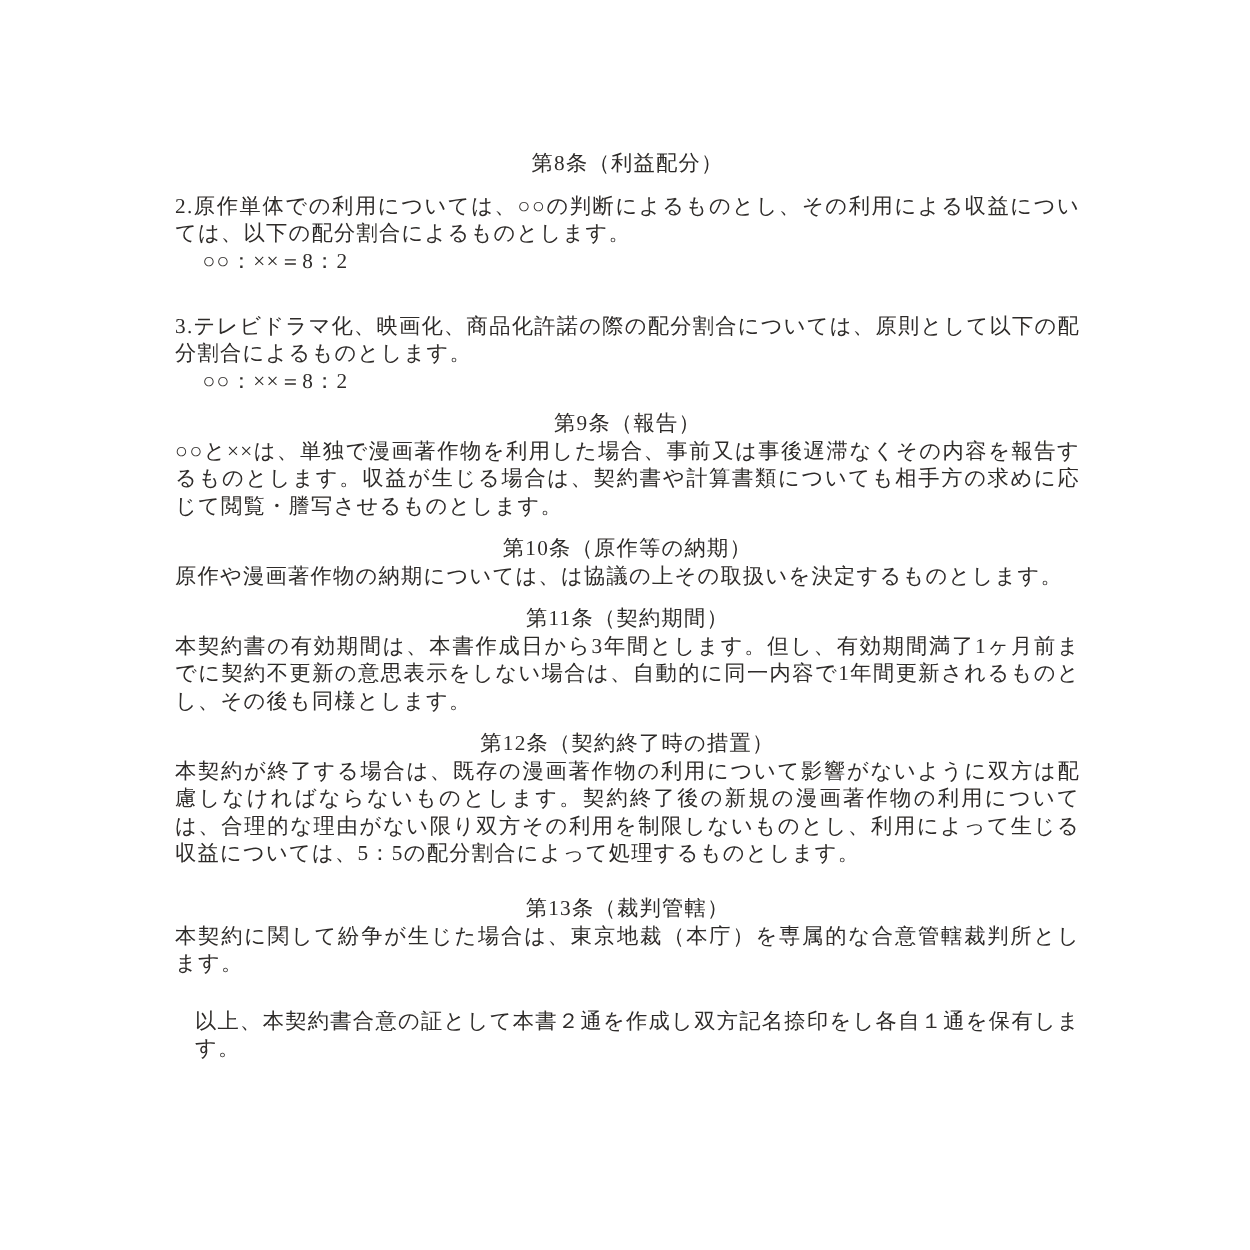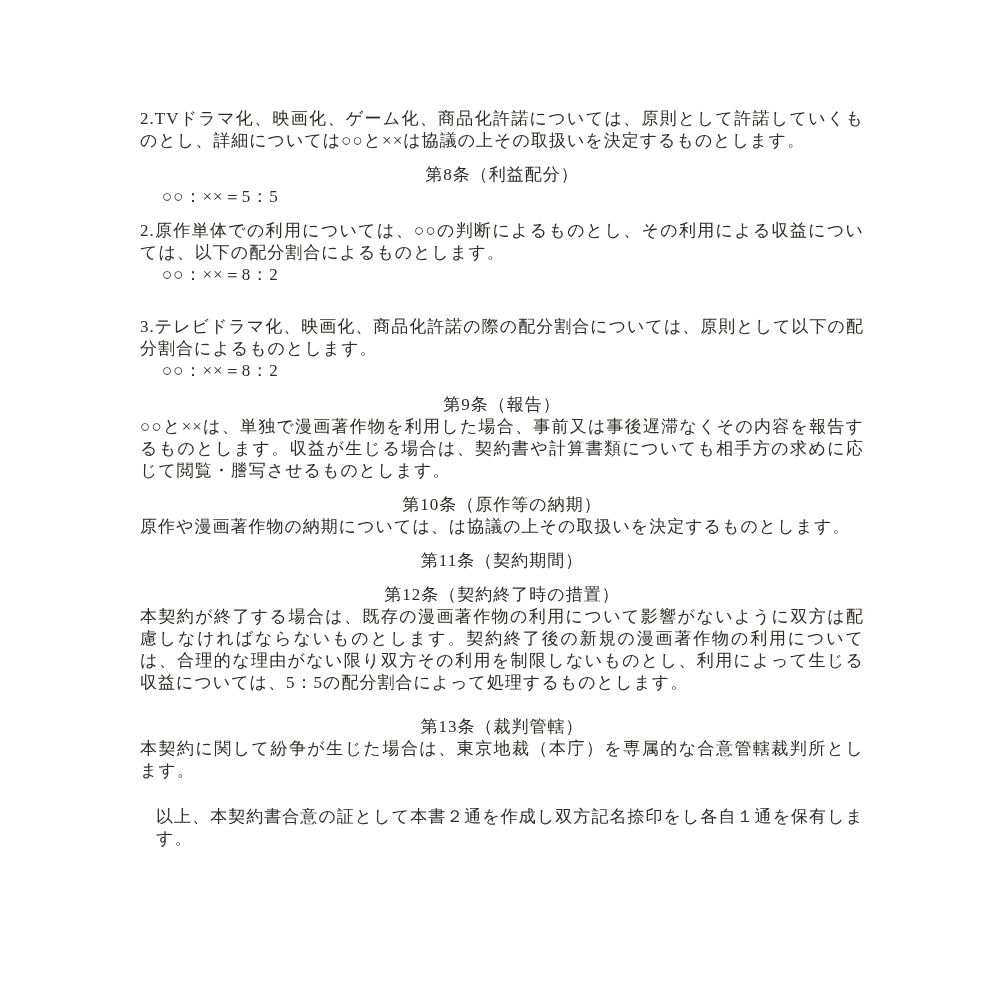--- a/index.html
+++ b/index.html
@@ -49,38 +49,37 @@
   .gap-xl  { margin-top: 30px; }
   .gap-lg  { margin-top: 22px; }
   .gap-cl  { margin-top: 24px; margin-left: 16px; }
 </style>
 </head>
 <body>
 
 <div class="page">
   <div class="content">
 
-    <p class="block para">2.TVドラマ化、映画化、ゲーム化、商品化許諾については、原則として許諾していくものとし、詳細については○○と××は協議の上その取扱いを決定するものとします。</p>
 
     <p class="block heading gap">第8条（利益配分）</p>
-    <p class="block ratio">○○：××＝5：5</p>
 
     <p class="block para gap">2.原作単体での利用については、○○の判断によるものとし、その利用による収益については、以下の配分割合によるものとします。</p>
     <p class="block ratio">○○：××＝8：2</p>
 
     <p class="block para gap-xl">3.テレビドラマ化、映画化、商品化許諾の際の配分割合については、原則として以下の配分割合によるものとします。</p>
     <p class="block ratio">○○：××＝8：2</p>
 
     <p class="block heading gap">第9条（報告）</p>
     <p class="block para">○○と××は、単独で漫画著作物を利用した場合、事前又は事後遅滞なくその内容を報告するものとします。収益が生じる場合は、契約書や計算書類についても相手方の求めに応じて閲覧・謄写させるものとします。</p>
 
     <p class="block heading gap">第10条（原作等の納期）</p>
     <p class="block para">原作や漫画著作物の納期については、は協議の上その取扱いを決定するものとします。</p>
 
     <p class="block heading gap">第11条（契約期間）</p>
+    <p class="block para">本契約書の有効期間は、本書作成日から3年間とします。但し、有効期間満了1ヶ月前までに契約不更新の意思表示をしない場合は、自動的に同一内容で1年間更新されるものとし、その後も同様とします。</p>
 
     <p class="block heading gap">第12条（契約終了時の措置）</p>
     <p class="block para">本契約が終了する場合は、既存の漫画著作物の利用について影響がないように双方は配慮しなければならないものとします。契約終了後の新規の漫画著作物の利用については、合理的な理由がない限り双方その利用を制限しないものとし、利用によって生じる収益については、5：5の配分割合によって処理するものとします。</p>
 
     <p class="block heading gap-lg">第13条（裁判管轄）</p>
     <p class="block para">本契約に関して紛争が生じた場合は、東京地裁（本庁）を専属的な合意管轄裁判所とします。</p>
 
     <p class="block para gap-cl">以上、本契約書合意の証として本書２通を作成し双方記名捺印をし各自１通を保有します。</p>
 
   </div>

